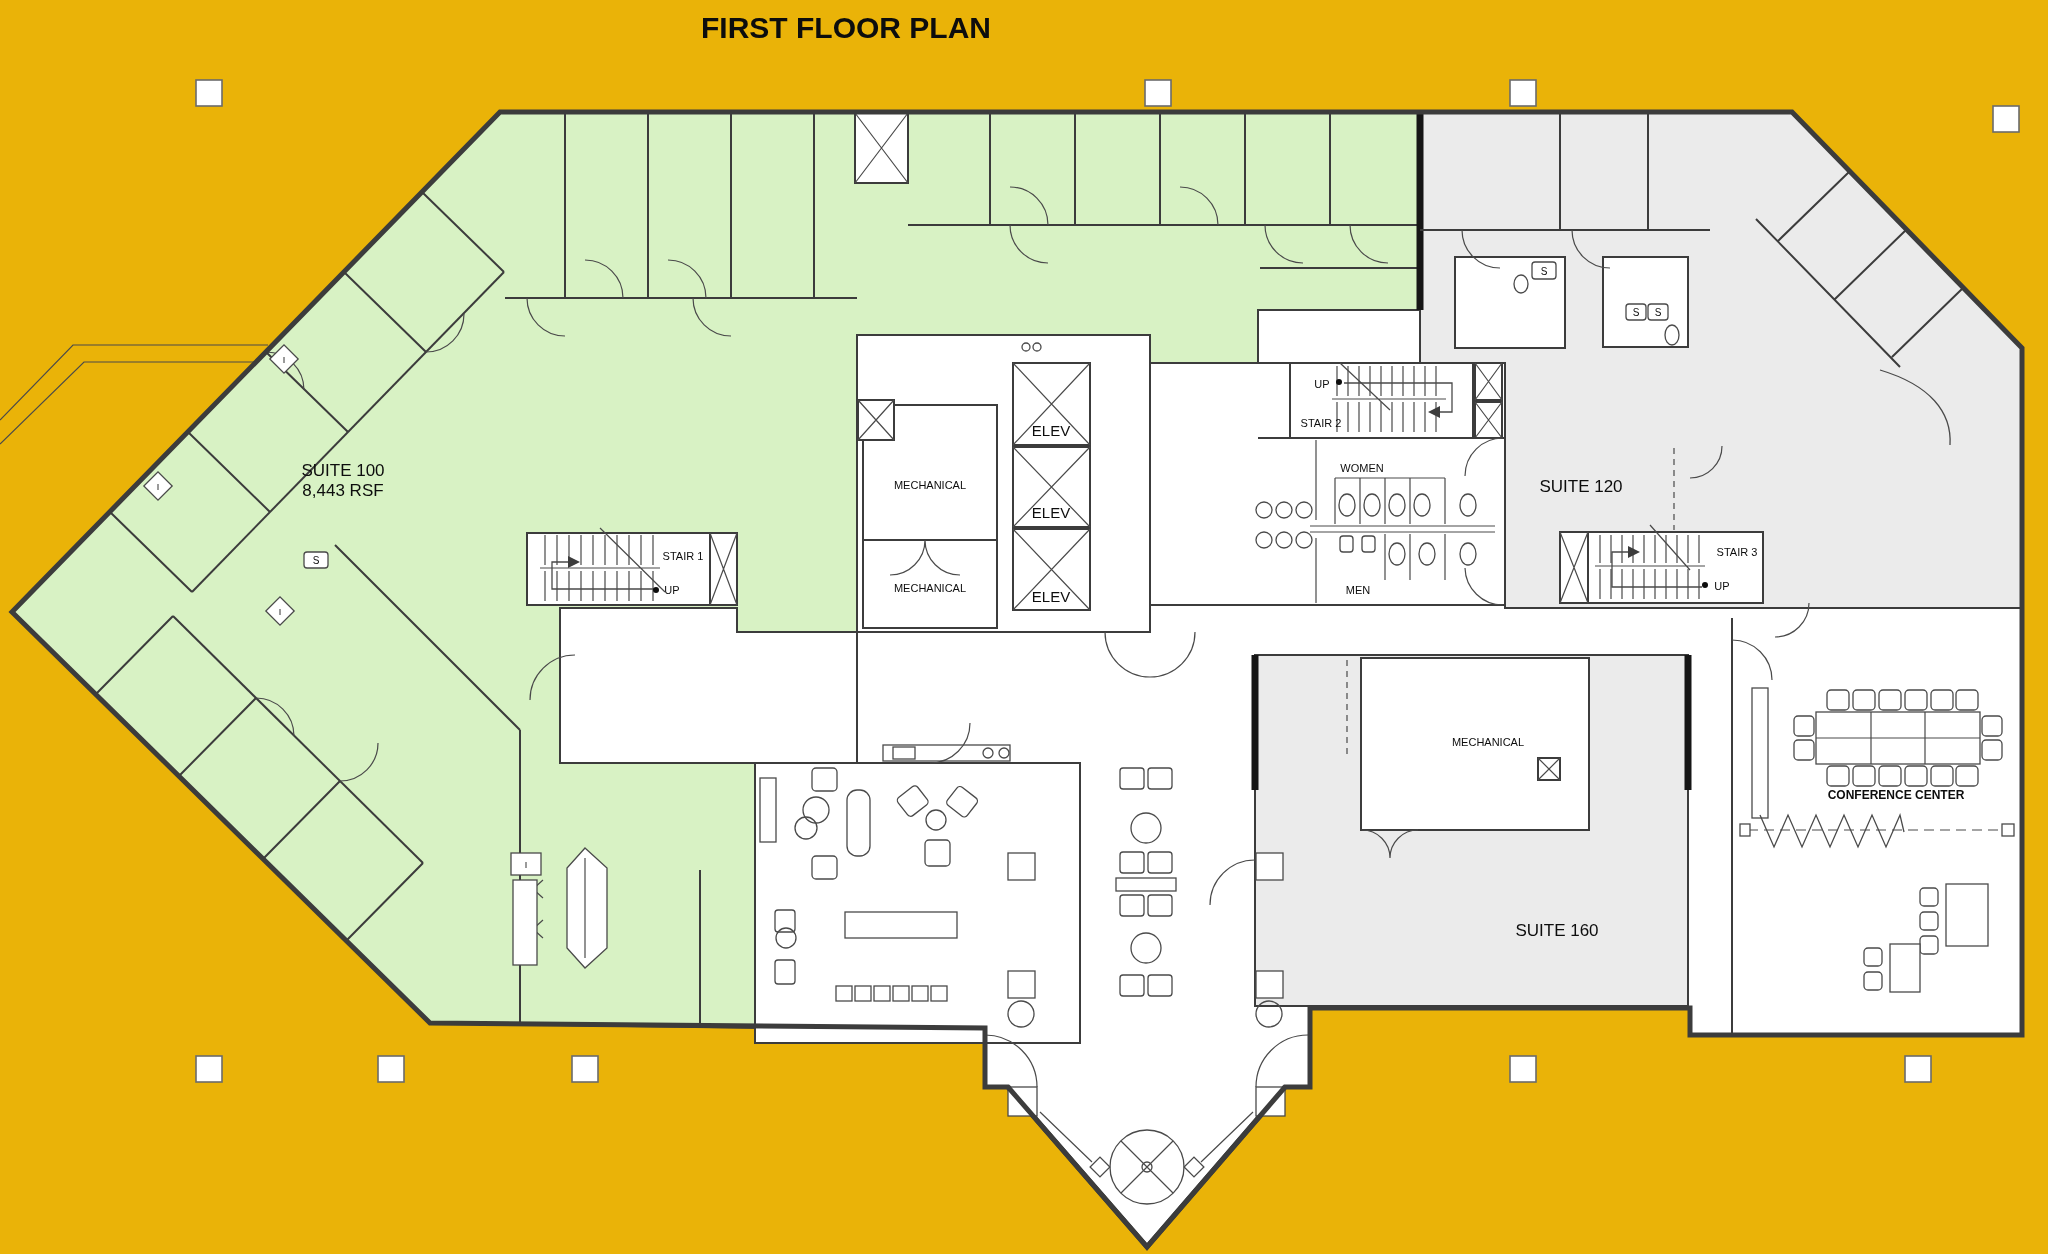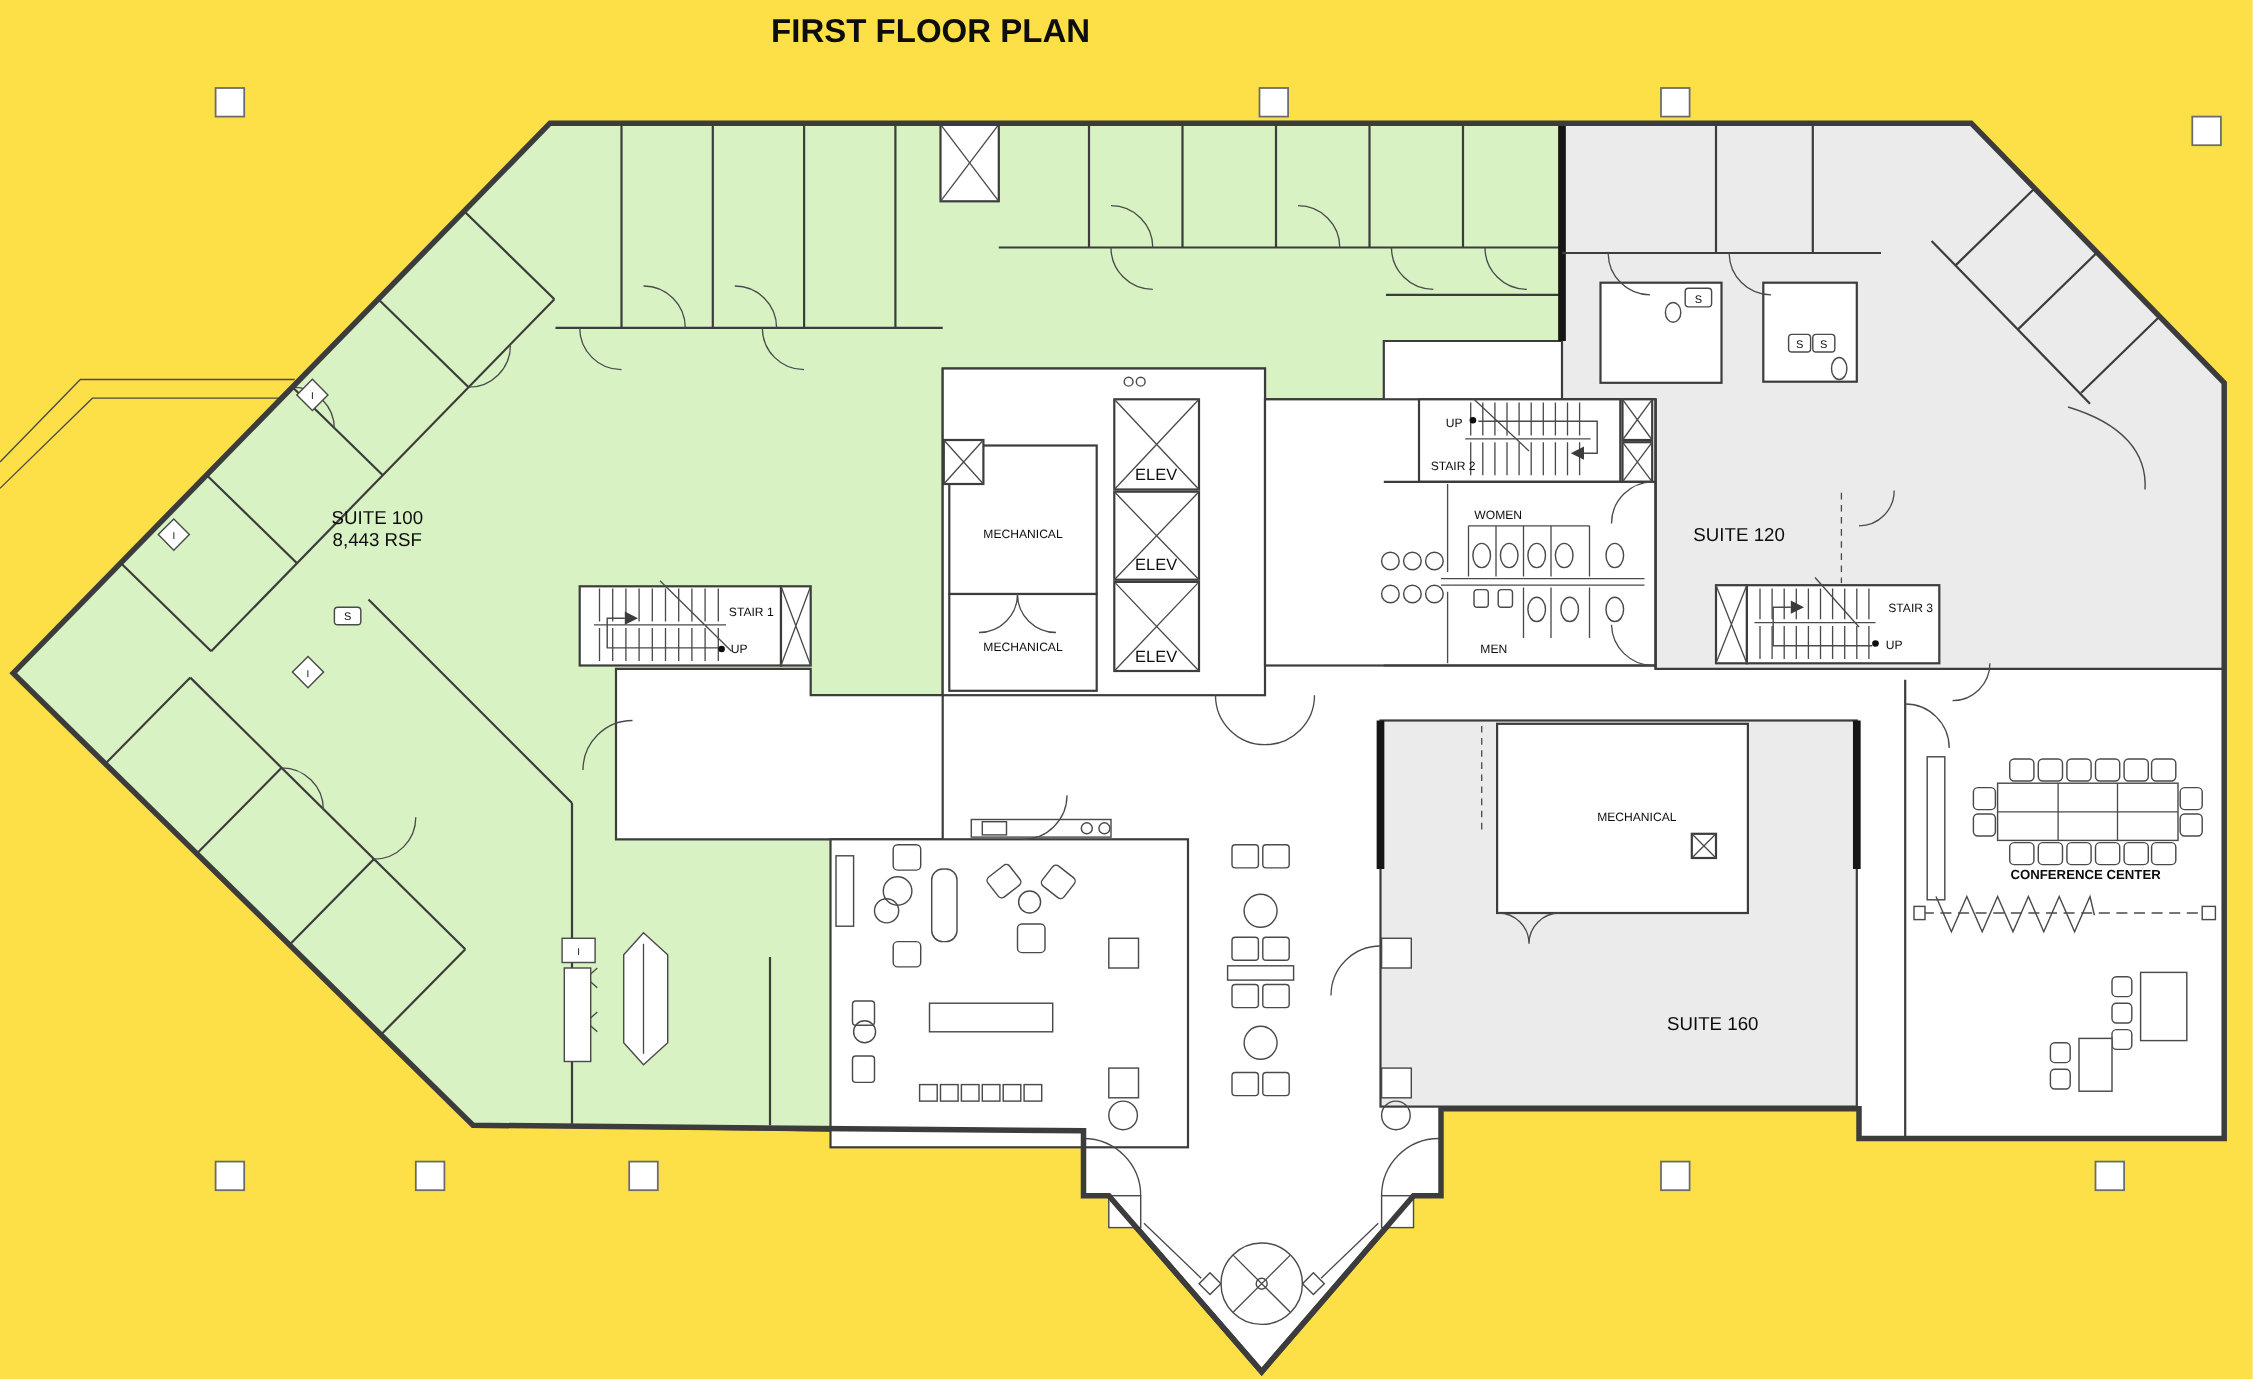--- a/index.html
+++ b/index.html
@@ -1,16 +1,16 @@
 <!DOCTYPE html>
 <html><head>
 <meta charset="utf-8">
 <style>
   html,body{margin:0;padding:0;background:#ffffff;}
-  .page{width:2048px;height:1254px;background:#fde047;position:relative;overflow:hidden;}
+  .page{width:2048px;height:1254px;background:#eab308;position:relative;overflow:hidden;}
   svg{display:block;}
   .w{fill:none;stroke:#3c3c3c;stroke-width:2;}
   .w1{fill:none;stroke:#4a4a4a;stroke-width:1.2;}
   .wx{fill:none;stroke:#3c3c3c;stroke-width:5;}
   .wk{fill:none;stroke:#161616;stroke-width:7;}
   .room{fill:#ffffff;stroke:#3c3c3c;stroke-width:2;}
   .furn{fill:#ffffff;stroke:#4a4a4a;stroke-width:1.3;}
   .furnn{fill:none;stroke:#4a4a4a;stroke-width:1.3;}
   .col{fill:#ffffff;stroke:#6b6b6b;stroke-width:1.6;}
   .lbl{font-family:"Liberation Sans", sans-serif;fill:#0d0d0d;text-anchor:middle;}

